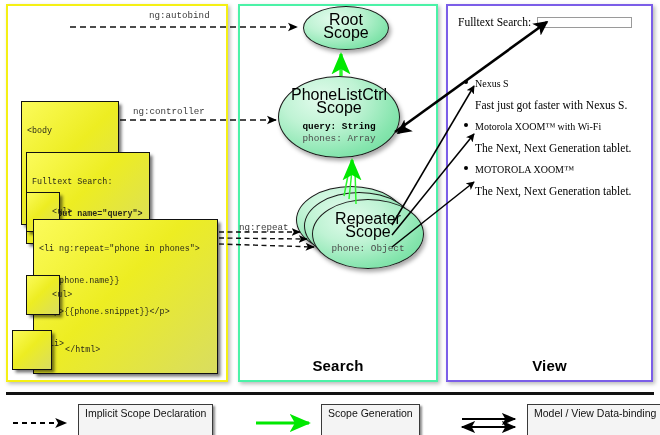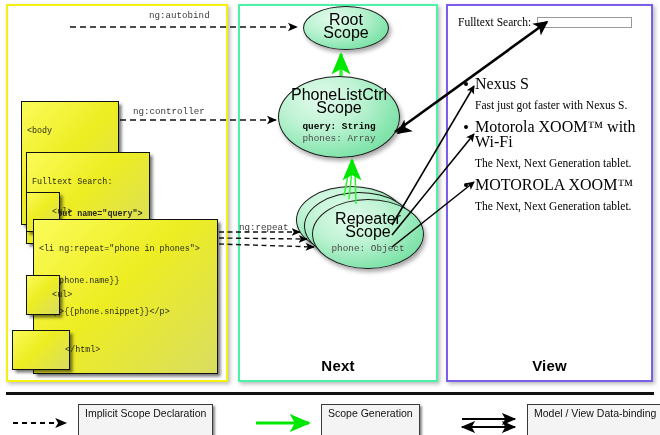--- a/index.html
+++ b/index.html
@@ -106,21 +106,21 @@
     border: 1px solid #9a9a9a;
     background: #ffffff;
     box-sizing: border-box;
   }
   .view-list { position: absolute; left: 18px; top: 72px; width: 180px; }
   .view-item { margin-bottom: 6px; }
   .view-bullet-row {
     display: flex;
     align-items: baseline;
     gap: 7px;
-    font-size: 16px;
+    font-size: 10px;
     line-height: 15px;
   }
   .bullet {
     width: 4px; height: 4px;
     border-radius: 50%;
     background: #000;
     flex: 0 0 auto;
     transform: translateY(-3px);
   }
   .view-snippet {
@@ -174,21 +174,21 @@
 </style>
 </head>
 <body>
 
 <div id="stage">
 
   <div class="column" id="col-template">
     <div class="column-label">Template</div>
   </div>
   <div class="column" id="col-model">
-    <div class="column-label">Next</div>
+    <div class="column-label">Search</div>
   </div>
   <div class="column" id="col-view">
     <div class="column-label">View</div>
   </div>
 
 
   <div class="codebox" style="left:21px; top:101px; width:98px;">
     <div>&lt;body</div>
     <div> ng:controller=</div>
     <div> "PhoneListCtrl"&gt;</div>
@@ -208,21 +208,21 @@
     <div>  {{phone.name}}</div>
     <div>  &lt;p&gt;{{phone.snippet}}&lt;/p&gt;</div>
     <div>&lt;/li&gt;</div>
   </div>
 
   <div class="codebox" style="left:26px; top:275px; width:34px;">
     <span>&lt;ul&gt;</span>
   </div>
 
 
-  <div class="codebox" style="left:12px; top:330px; width:58px;padding-left:32px;">
+  <div class="codebox" style="left:12px; top:330px; width:40px;padding-left:32px;">
     <span>&lt;/html&gt;</span>
   </div>
 
   <div class="scope" style="left:303px; top:6px; width:86px; height:44px; padding-top:7px;">
     <div class="title">Root</div>
     <div class="title">Scope</div>
   </div>
 
   <div class="scope" style="left:278px; top:76px; width:122px; height:82px; padding-top:12px;">
     <div class="title">PhoneListCtrl</div>

